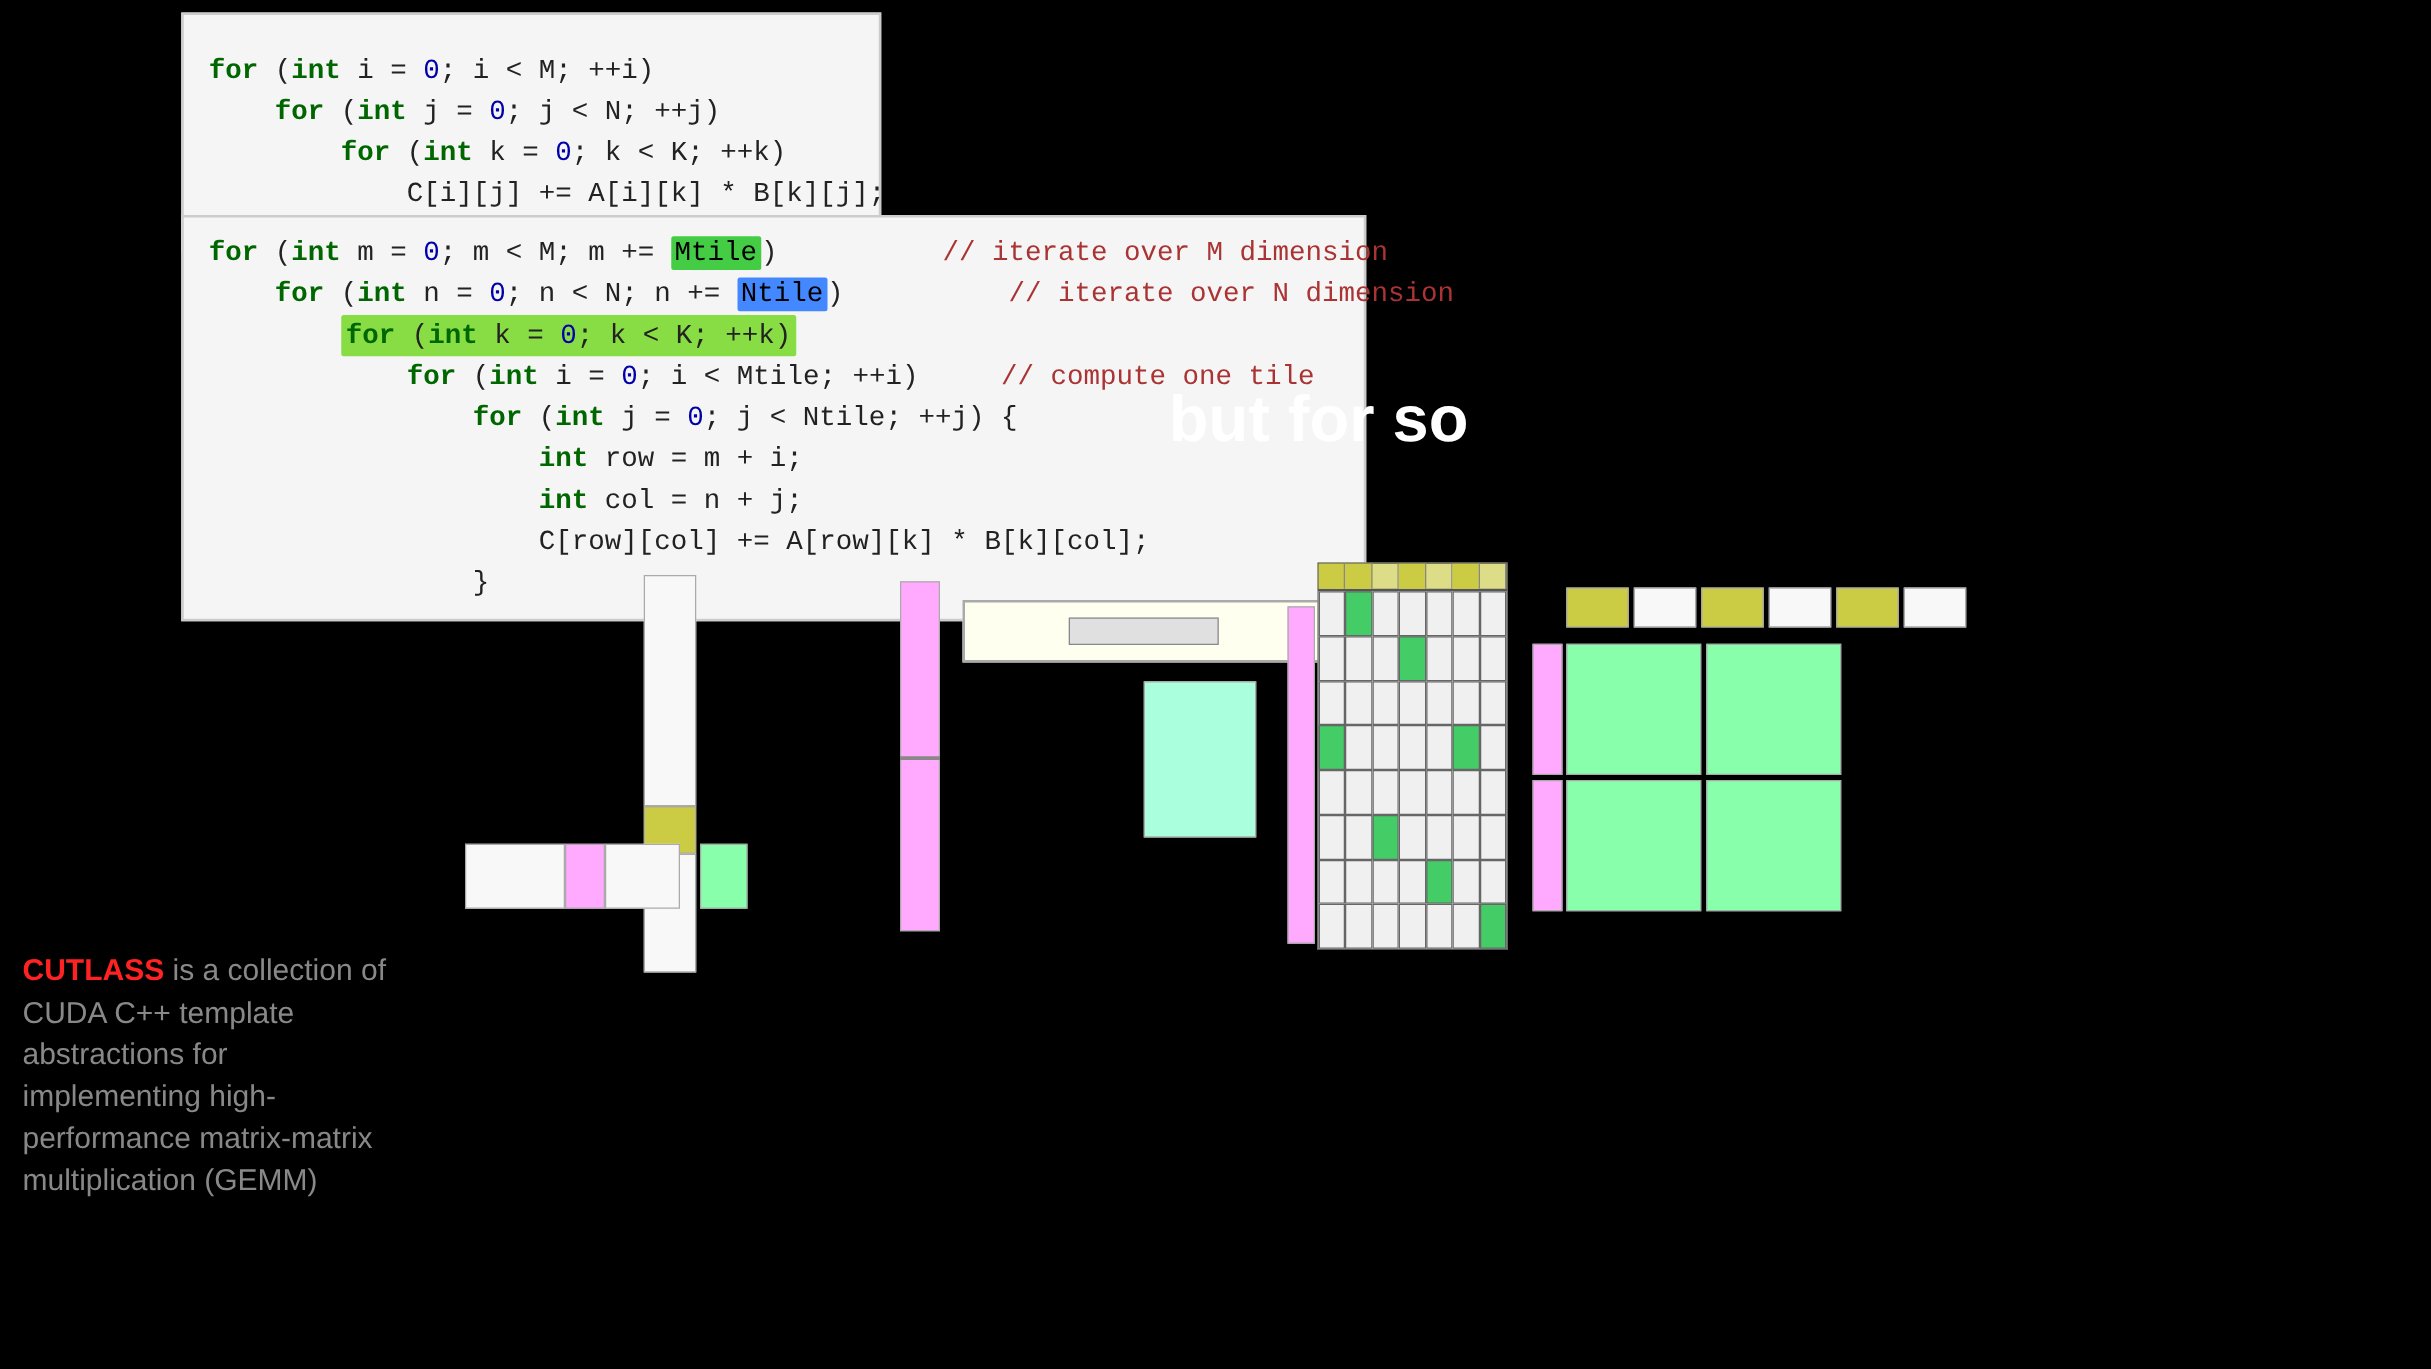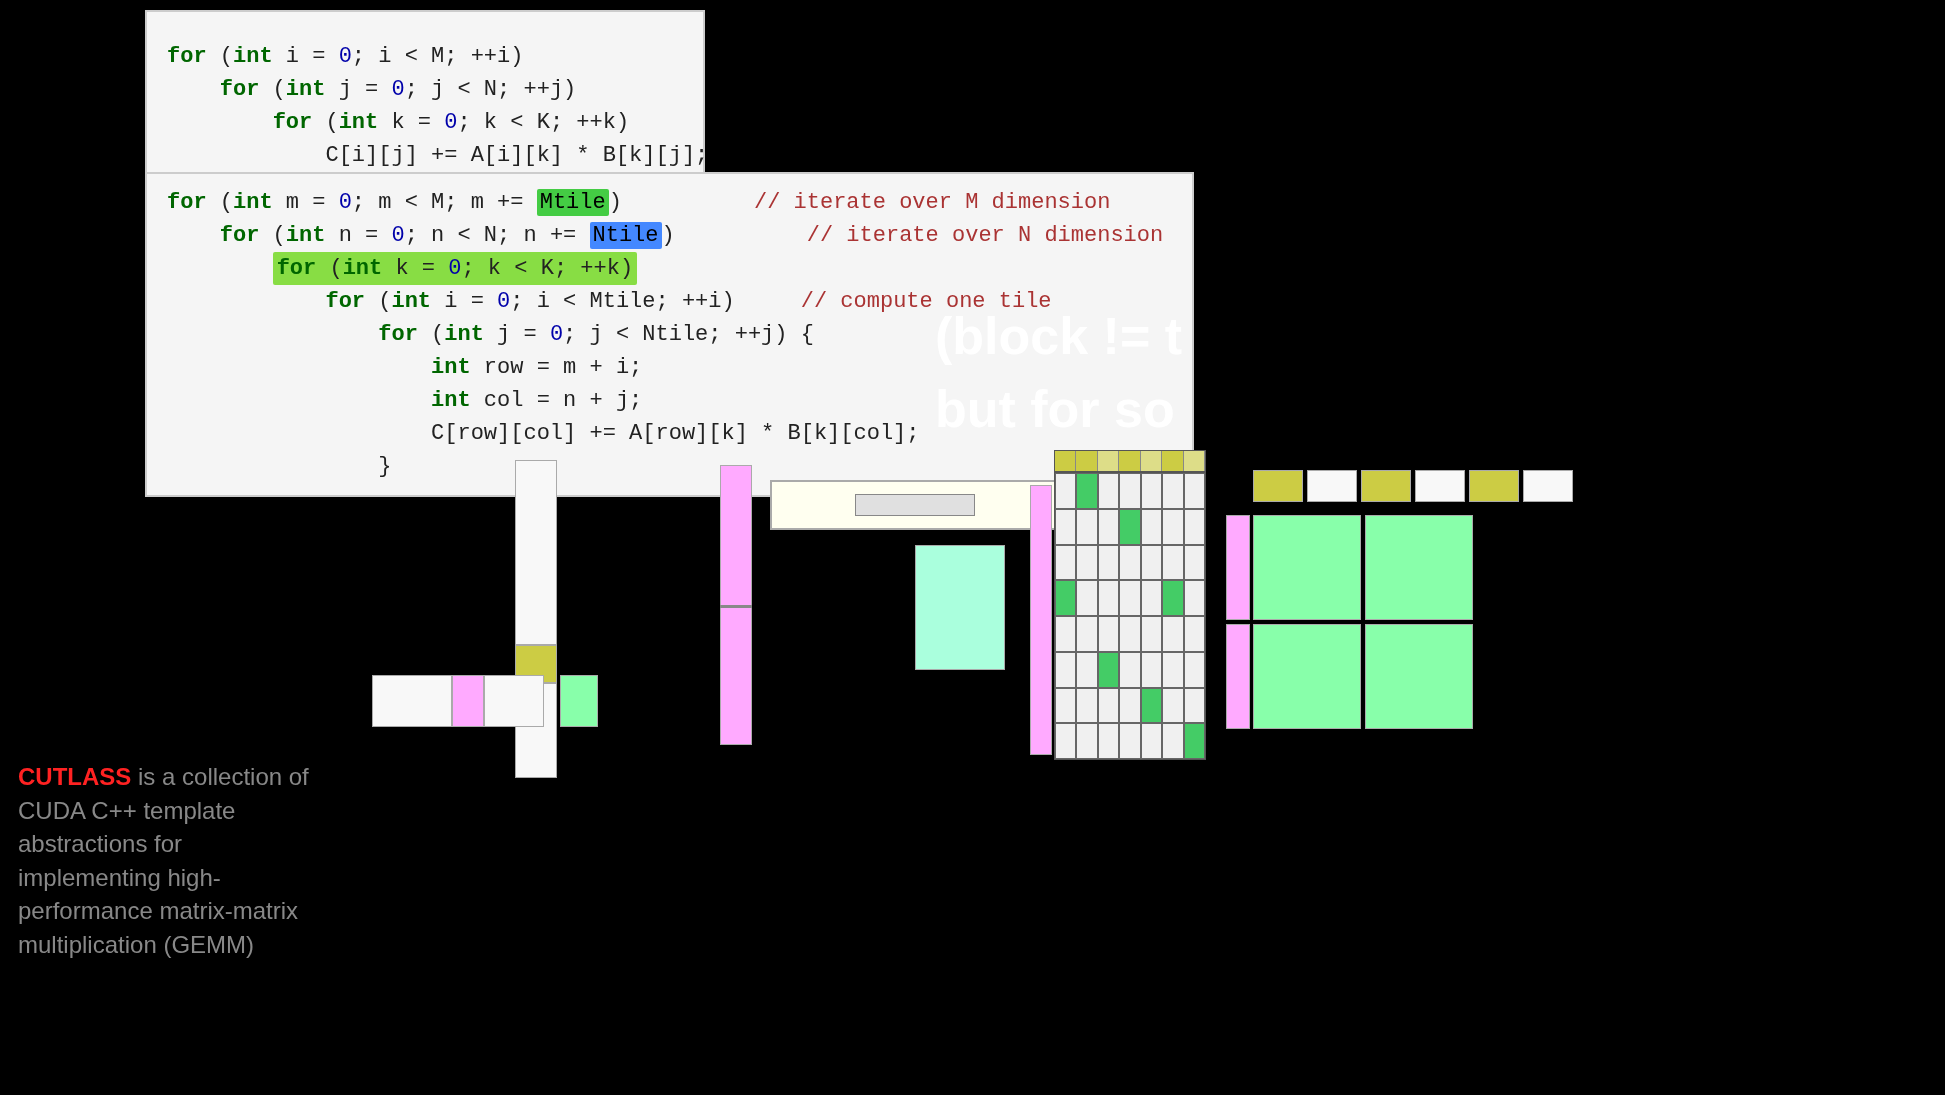--- a/index.html
+++ b/index.html
@@ -30,21 +30,21 @@
     }
 
     
     .code-block-2 {
       position: absolute;
       top: 172px;
       left: 145px;
       background: #f5f5f5;
       border: 2px solid #ccc;
       padding: 12px 20px;
-      width: 1049px;
+      width: 948px;
     }
     .code-block-2 pre {
       font-family: 'Courier New', monospace;
       font-size: 22px;
       line-height: 1.5;
       color: #222;
     }
 
     .kw { color: #006600; font-weight: bold; }
     .num { color: #0000aa; }
@@ -274,21 +274,20 @@
         <span style="background:#88dd44;display:inline-block;padding:0 4px;border-radius:2px;"><span class="kw">for</span> (<span class="kw">int</span> k = <span class="num">0</span>; k &lt; K; ++k)</span>
             <span class="kw">for</span> (<span class="kw">int</span> i = <span class="num">0</span>; i &lt; Mtile; ++i)     <span class="comment">// compute one tile</span>
                 <span class="kw">for</span> (<span class="kw">int</span> j = <span class="num">0</span>; j &lt; Ntile; ++j) {
                     <span class="kw">int</span> row = m + i;
                     <span class="kw">int</span> col = n + j;
                     C[row][col] += A[row][k] * B[k][col];
                 }</pre>
 </div>
 
 <div class="tiled-text">
-  <div>(block != t</div>
   <div>but for so</div>
 </div>
 
 <div class="cutlass-section">
   <p>
     <span class="cutlass-word">CUTLASS</span>
     <span> is a collection of CUDA C++ template abstractions for implementing high-performance matrix-matrix multiplication (GEMM)</span>
   </p>
 </div>
 

